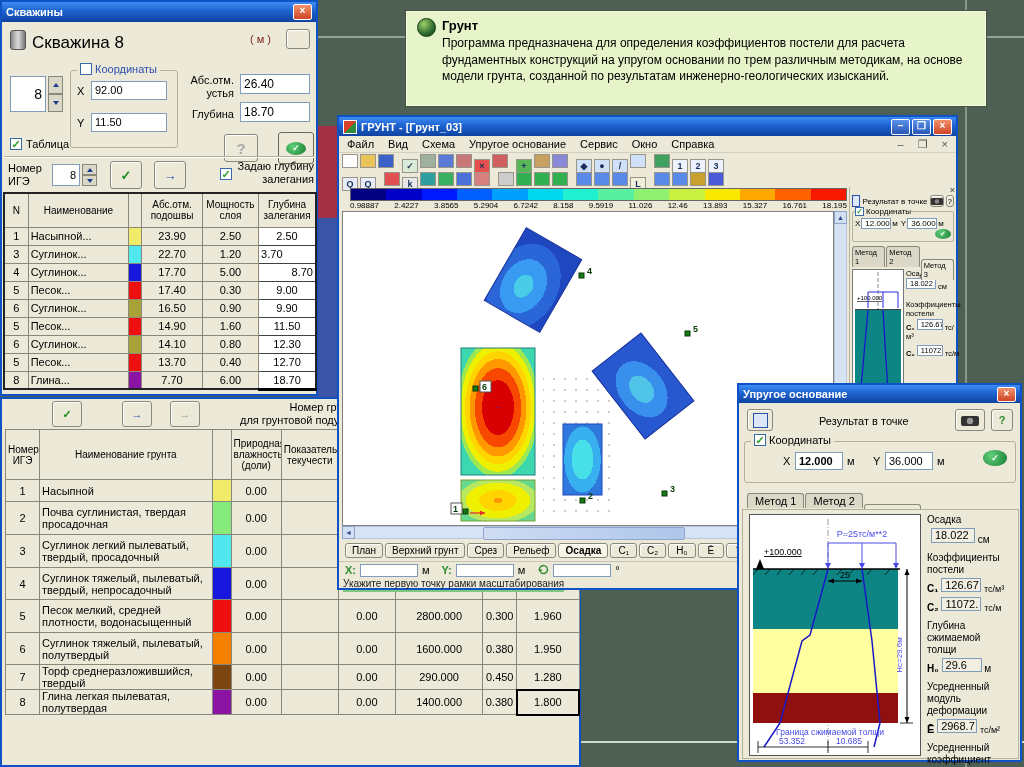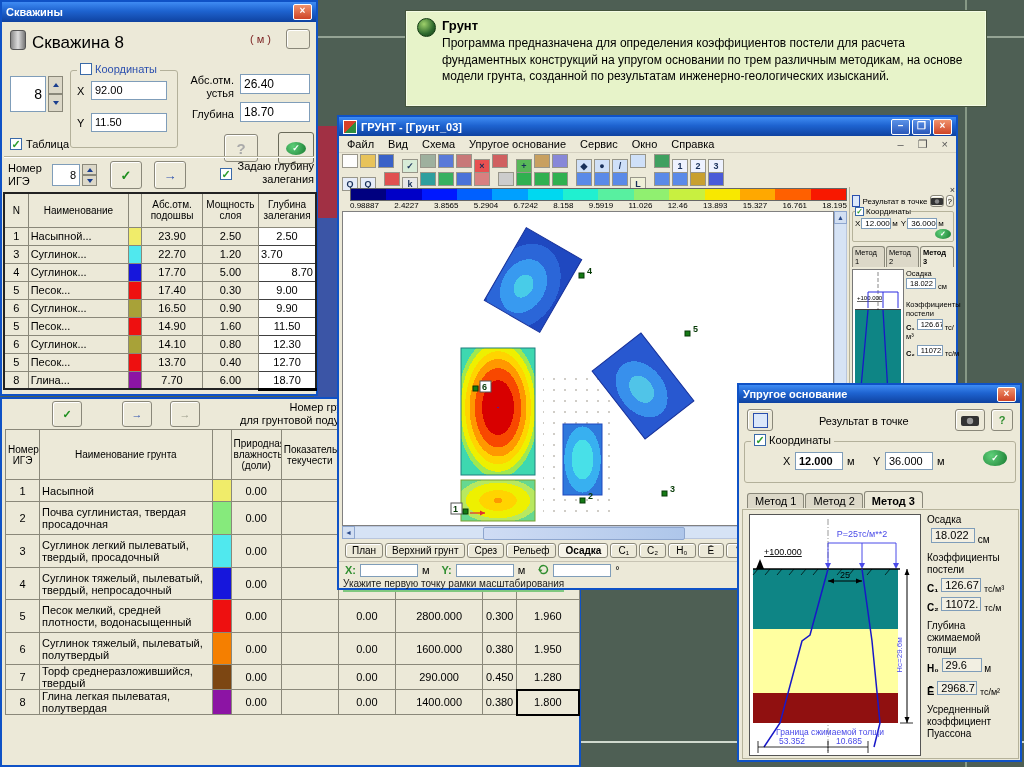--- a/index.html
+++ b/index.html
@@ -30,21 +30,21 @@
   td,th{border:1px solid #8a887a;font-size:11px;padding:0 2px;overflow:hidden;font-weight:normal;}
   th{background:#ece9d8;font-size:10px;line-height:1.1;}
   .ed{background:#fff;border:1px solid #404040;}
   .ti{width:16px;height:14px;border:1px solid #98968a;display:inline-flex;align-items:center;justify-content:center;
       font-size:9px;font-weight:bold;color:#18305a;margin:1px;box-sizing:border-box;background:#dcd8c8;}
   .okbtn{width:30px;height:24px;border:1px solid #6a6a5a;border-radius:3px;background:#ece9d8;display:inline-flex;align-items:center;justify-content:center;}
   .okoval{width:20px;height:13px;border-radius:50%;background:radial-gradient(circle at 35% 35%,#5fd07a,#177a2f);
           color:#fff;font-size:9px;line-height:13px;text-align:center;font-weight:bold;}
   .tabsm{display:flex;gap:1px;align-items:flex-end;}
   .tabsm .t{border:1px solid #8a887a;border-bottom:none;border-radius:3px 3px 0 0;background:#dcd8c8;padding:1px 7px;}
-  .tabsm .t.on{background:#ece9d8;position:relative;top:0;padding-top:3px;font-weight:bold;}
+  .tabsm .t.on{background:#ece9d8;position:relative;top:13px;padding-top:3px;font-weight:normal;}
   .scroll{background:#d6e3f5;position:absolute;box-sizing:border-box;border:1px solid #b9c6dd;}
   .sarr{position:absolute;width:13px;height:13px;background:#d2dff2;border:1px solid #8ea6ce;color:#2a4a8a;
         font-size:7px;line-height:12px;text-align:center;box-sizing:border-box;}
   .sthumb{position:absolute;background:linear-gradient(90deg,#cfdcf4,#aec6ea);border:1px solid #8ea6ce;border-radius:2px;}
   .lbl{white-space:nowrap;}
 </style>
 </head>
 <body>
 
 <div id="stage">
@@ -683,20 +683,21 @@
           <text x="99" y="229" font-size="8.5" fill="#4a4ae8" text-anchor="middle">10.685</text>
         </svg>
         <div style="position:absolute;left:184px;top:4px;width:90px;font-size:10px;line-height:1.2;">
           <div>Осадка</div>
           <div style="margin:2px 0 6px 4px;"><span class="field" style="width:44px;height:15px;line-height:13px;background:#f2efe2;">18.022</span> <span>см</span></div>
           <div style="width:80px;">Коэффициенты постели</div>
           <div style="margin:2px 0;"><b>C₁</b> <span class="field" style="width:40px;height:14px;line-height:12px;background:#f2efe2;">126.67</span> <span style="font-size:9px;">тс/м³</span></div>
           <div style="margin:2px 0 6px 0;"><b>C₂</b> <span class="field" style="width:40px;height:14px;line-height:12px;background:#f2efe2;">11072.</span> <span style="font-size:9px;">тс/м</span></div>
           <div style="width:84px;">Глубина сжимаемой толщи</div>
           <div style="margin:2px 0 6px 0;"><b>H₀</b> <span class="field" style="width:40px;height:14px;line-height:12px;background:#f2efe2;">29.6</span> <span>м</span></div>
+          <div style="width:88px;">Усредненный модуль деформации</div>
           <div style="margin:2px 0 6px 0;"><b style="font-size:11px;">Ē</b> <span class="field" style="width:40px;height:14px;line-height:12px;background:#f2efe2;">2968.7</span> <span style="font-size:9px;">тс/м²</span></div>
           <div style="width:88px;">Усредненный коэффициент Пуассона</div>
 
         </div>
       </div>
     </div>
   </div>
 
 </div>
 

